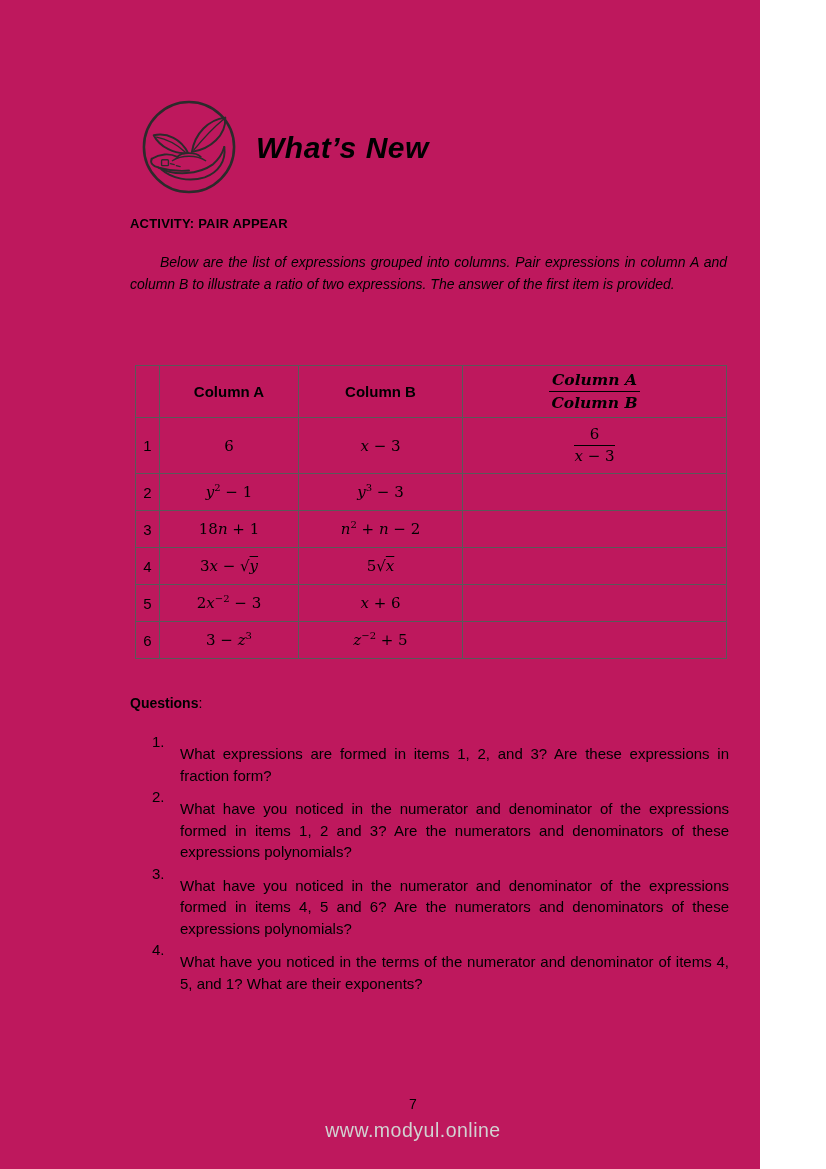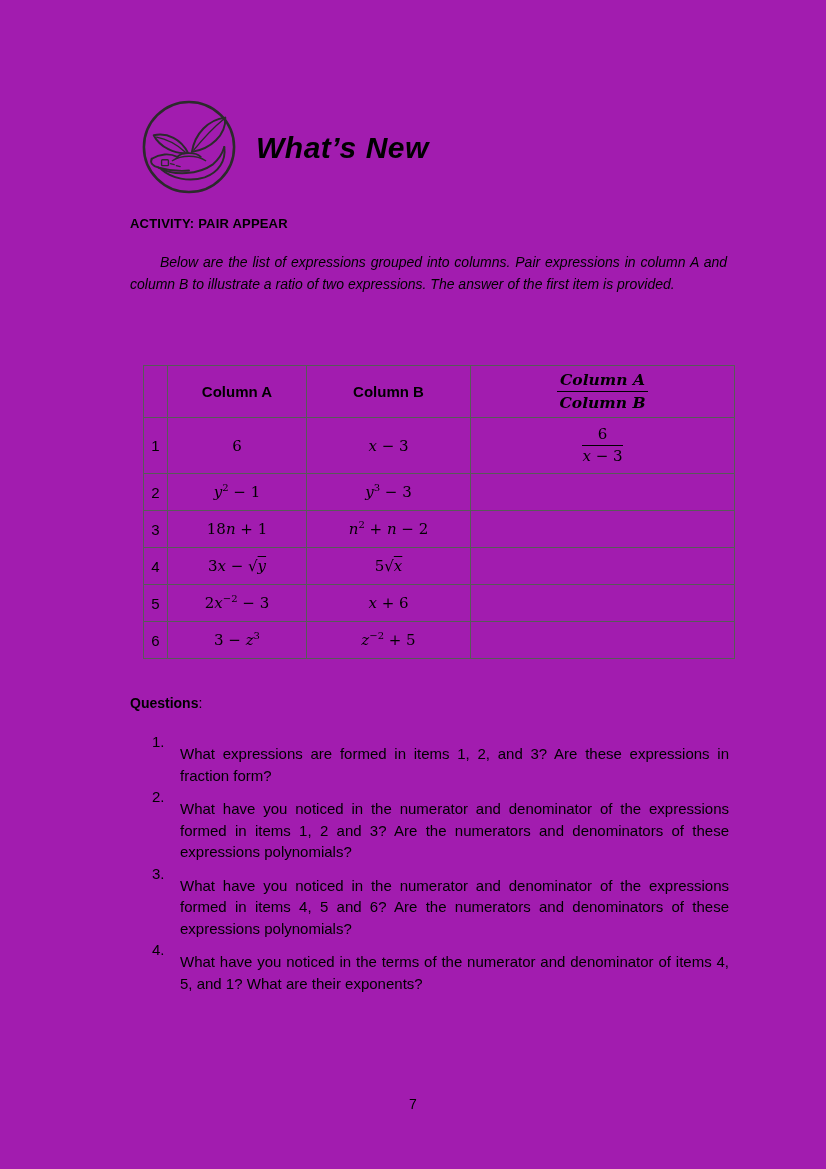--- a/index.html
+++ b/index.html
@@ -1,40 +1,40 @@
 <!DOCTYPE html>
 <html><head>
 <meta charset="utf-8">
 <style>
   html,body{margin:0;padding:0;background:#ffffff;}
   .page{
     position:relative;
-    width:826px;height:1169px;
-    background:#a21caf;
+    width:760px;height:1169px;
+    background:#be185d;
     font-family:"Liberation Sans",sans-serif;
     color:#000;
     overflow:hidden;
   }
   .logo{position:absolute;left:140px;top:98px;width:98px;height:98px;}
   .title{
     position:absolute;left:256px;top:131px;margin:0;
     font-size:30px;font-weight:bold;font-style:italic;
     letter-spacing:0.5px;
   }
   .activity-heading{
     position:absolute;left:130px;top:216px;margin:0;
     font-size:13px;font-weight:bold;letter-spacing:0.2px;
   }
   .intro{
     position:absolute;left:130px;top:252px;margin:0;
     width:597px;font-size:14px;line-height:21.5px;
     text-align:justify;text-indent:30px;font-style:italic;
   }
   table.pair-table{
-    position:absolute;left:143px;top:365px;
+    position:absolute;left:135px;top:365px;
     border-collapse:collapse;table-layout:fixed;width:591px;padding-left:36px;
   }
   table.pair-table th, table.pair-table td{
     border:1px solid #595959;
     text-align:center;vertical-align:middle;
     padding:2px 4px;overflow:hidden;
   }
   table.pair-table thead tr{height:52px;}
   table.pair-table tbody tr{height:37px;}
   table.pair-table tbody tr:first-child{height:56px;}
@@ -181,14 +181,15 @@
         <span class="q-text">What have you noticed in the numerator and denominator of the expressions formed in items 4, 5 and 6? Are the numerators and denominators of these expressions polynomials?</span>
       </li>
       <li>
         <span class="q-num">4.</span>
         <span class="q-text">What have you noticed in the terms of the numerator and denominator of items 4, 5, and 1? What are their exponents?</span>
       </li>
     </ol>
 
   <div class="page-number">7</div>
 
+  <div class="watermark">www.modyul.online</div>
 
 </div>
 
 </body></html>

